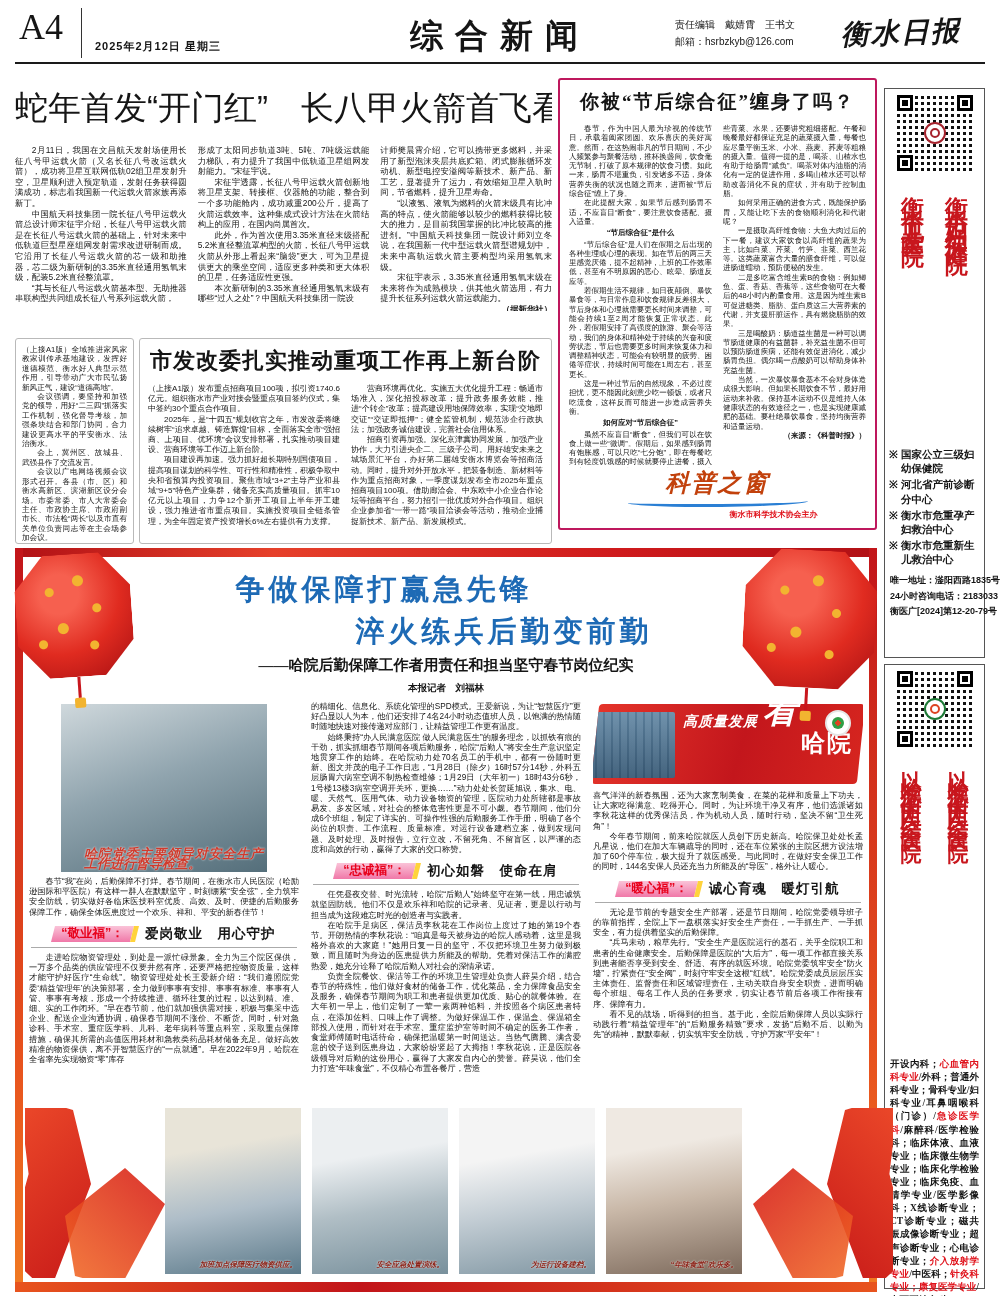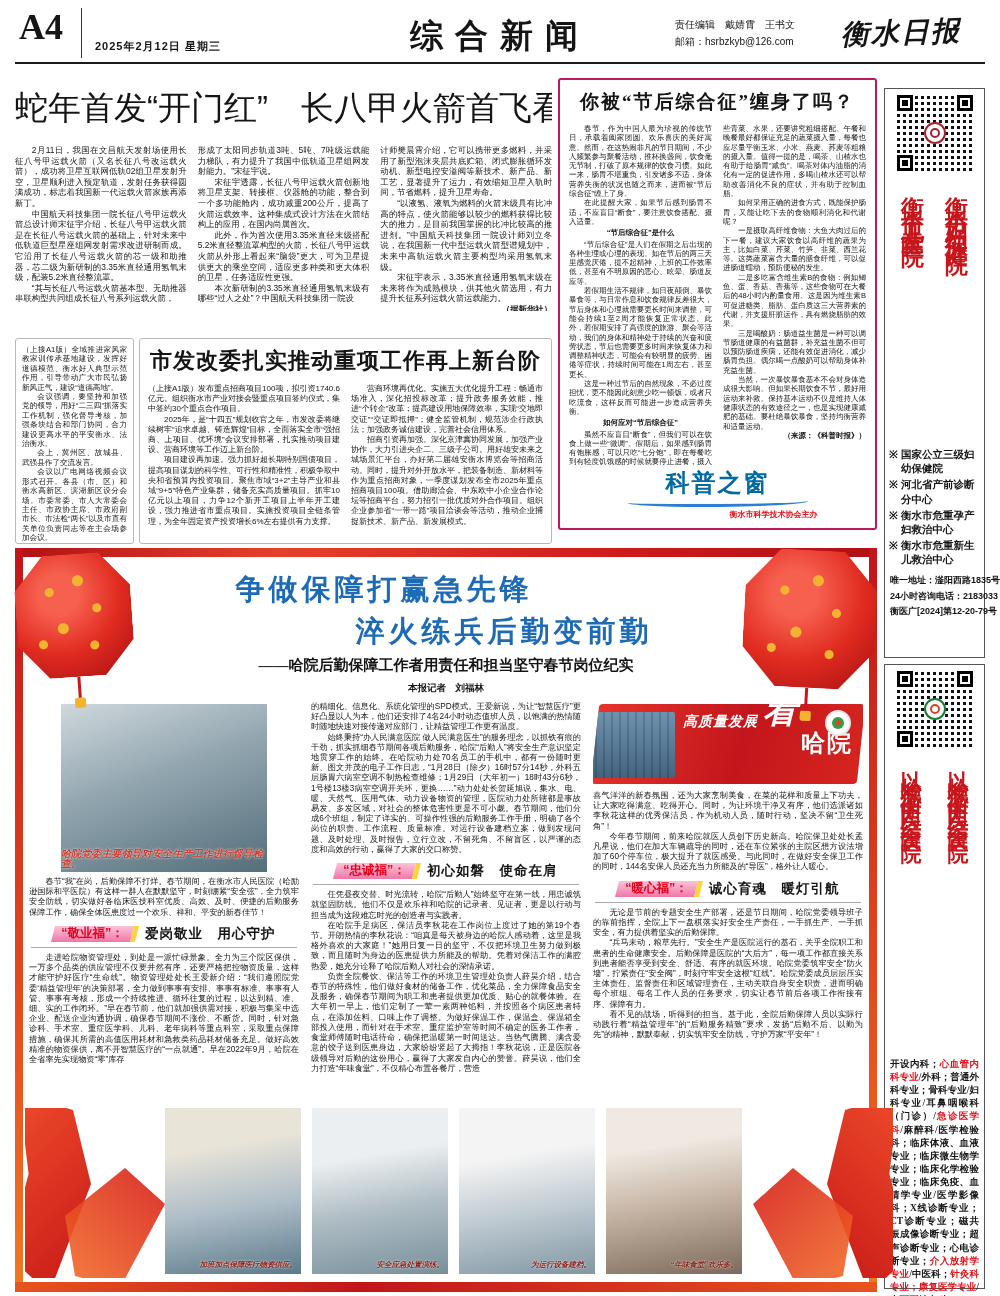--- a/index.html
+++ b/index.html
@@ -2,21 +2,21 @@
 <html><head>
 <meta charset="utf-8">
 <style>
   html,body{margin:0;padding:0;background:#e9e9e9;}
   .page{position:relative;width:1000px;height:1296px;margin:0 auto;background:#fff;
         font-family:"Liberation Sans",sans-serif;color:#151515;overflow:hidden;}
   p{margin:0;text-indent:2em;}
   p.ni{text-indent:0;}
   
   .hdr{position:absolute;left:15px;top:4px;width:970px;height:56px;}
-  .pageno{position:absolute;left:4px;top:2px;font-size:36px;font-weight:bold;font-family:"Liberation Serif",serif;}
+  .pageno{position:absolute;left:4px;top:2px;font-size:36px;font-weight:normal;font-family:"Liberation Serif",serif;}
   .hdr-vline{position:absolute;left:66px;top:4px;width:1px;height:50px;background:#333;}
   .hdr-date{position:absolute;left:80px;bottom:6px;font-size:11px;font-weight:bold;letter-spacing:1px;}
   .hdr-sec{position:absolute;left:50%;top:10px;transform:translateX(-50%);font-size:33px;font-weight:900;letter-spacing:12px;white-space:nowrap;}
   .hdr-ed{position:absolute;right:190px;top:12px;font-size:10px;line-height:17px;white-space:nowrap;}
   .masthead{position:absolute;right:24px;top:10px;font-size:28px;font-weight:900;font-style:italic;
             font-family:"Liberation Serif",serif;transform:rotate(-2deg);letter-spacing:2px;}
   .hdr-rule{position:absolute;left:15px;top:62px;width:970px;height:2px;background:#1a1a1a;}
   
   .rocket{position:absolute;left:15px;top:70px;width:537px;height:264px;overflow:hidden;}
   .rocket h1{margin:16px 0 14px;font-size:33px;font-weight:400;text-align:center;letter-spacing:0;white-space:nowrap;}
@@ -25,21 +25,21 @@
   .credit{text-align:right;font-weight:bold;text-indent:0;}
   
   .festival{position:absolute;left:558px;top:78px;width:319px;height:452px;border:2px solid #be185d;border-radius:3px;
             padding:9px 9px 6px;box-sizing:border-box;}
   .festival h2{margin:0 0 9px;font-size:19px;font-weight:900;text-align:center;letter-spacing:2px;
                font-family:"Liberation Serif",serif;white-space:nowrap;}
   .festival .col{flex:1;font-size:7.5px;line-height:9.3px;text-align:justify;overflow:hidden;height:344px;}
   .subhead{text-indent:0;text-align:center;font-weight:900;margin:2px 0;}
   
   .kepu{position:absolute;left:50%;bottom:8px;transform:translateX(-50%);width:200px;text-align:center;}
-  .kepu-title{display:inline-block;font-size:24px;font-weight:900;color:#0369a1;
+  .kepu-title{display:inline-block;font-size:24px;font-weight:900;font-style:italic;color:#c2410c;
               letter-spacing:2px;position:relative;}
   .kepu-swoosh{height:7px;margin:-2px 10px 0;border-bottom:3px solid #2a7fd4;border-radius:0 0 60% 40%;}
   .kepu-sub{font-size:8px;font-weight:bold;color:#e0121b;text-align:right;margin-top:2px;}
   
   .jump{position:absolute;left:15px;top:338px;width:119px;height:206px;border:1px solid #b9b9b9;border-radius:3px;
         padding:6px;box-sizing:border-box;font-size:7.6px;line-height:9.4px;text-align:justify;overflow:hidden;}
   
   .fgw{position:absolute;left:139px;top:338px;width:413px;height:206px;border:1px solid #b9b9b9;border-radius:3px;
        padding:5px 8px;box-sizing:border-box;overflow:hidden;}
   .fgw h2{margin:2px 0 8px;font-size:22px;font-weight:900;text-align:center;letter-spacing:1px;
@@ -66,22 +66,22 @@
   .f-t1,.f-t2{position:absolute;width:100%;text-align:center;color:#1d6ab5;font-size:29px;font-weight:900;letter-spacing:4px;z-index:2;}
   .f-t1{top:22px;} .f-t1 span{display:inline-block;transform:translateX(-62px);}
   .f-t2{top:64px;} .f-t2 span{display:inline-block;transform:translateX(58px);}
   .f-sub{position:absolute;top:108px;width:100%;text-align:center;font-size:15px;font-weight:900;
          font-family:"Liberation Serif",serif;z-index:2;}
   .f-by{position:absolute;top:134px;width:100%;text-align:center;font-size:9.5px;font-weight:bold;z-index:2;}
   .f-body{position:absolute;left:14px;top:154px;width:834px;height:404px;display:flex;gap:12px;z-index:2;}
   .f-col{flex:1;font-size:8.2px;line-height:10.2px;text-align:justify;overflow:hidden;}
   .f-photo{width:206px;height:168px;margin:2px auto 5px;position:relative;
            background:linear-gradient(160deg,#cfd8dc 0%,#90a4ae 45%,#546e7a 100%);}
-  .f-photo-cap{position:absolute;right:4px;bottom:3px;font-size:10px;color:#d03a2c;font-style:italic;
-               font-family:Liberation Serif, serif;font-weight:bold;text-shadow:0 0 2px #fff;}
+  .f-photo-cap{position:absolute;right:4px;bottom:3px;font-size:13px;color:#d03a2c;font-style:italic;
+               font-family:Liberation Serif, serif;font-weight:bold;text-shadow:0 0 2px #fff;margin-left:23px;}
   .fu-header{display:flex;justify-content:center;align-items:center;margin:8px 2px 5px;padding-bottom:5px;border-bottom:1px solid #aaa;}
   .fu-tag{display:inline-block;transform:skewX(-14deg);background:linear-gradient(180deg,#fac3d8,#f078a8);
           border-right:5px solid #ffd33c;padding:2px 8px;margin-right:9px;}
   .fu-tag span{display:inline-block;transform:skewX(14deg);color:#e8001b;font-weight:900;font-size:12.5px;white-space:nowrap;}
   .fu-text{font-size:13.5px;font-weight:900;letter-spacing:1px;white-space:nowrap;}
   .hy-banner{height:80px;margin:2px 2px 7px;position:relative;transform:skewX(-6deg);border-radius:4px;overflow:hidden;
              background:linear-gradient(100deg,#e4342a,#c3161c 55%,#d6251f);}
   .hy-inner{position:absolute;inset:0;transform:skewX(6deg);}
   .hy-bld{position:absolute;left:-6px;top:8px;width:86px;height:66px;
           background:repeating-linear-gradient(90deg,#9db6c8 0 6px,#7d9cb2 6px 8px),linear-gradient(180deg,#b7cddc,#6e8ba0);

